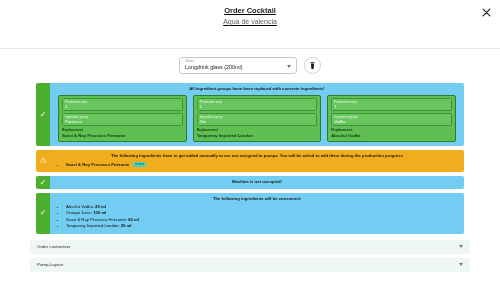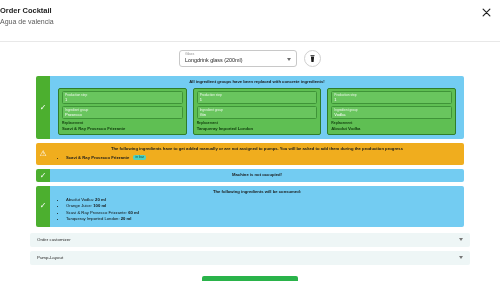--- a/index.html
+++ b/index.html
@@ -8,22 +8,24 @@
     width: 500px; height: 281px;
     background: #ffffff;
     font-family: "Liberation Sans", sans-serif;
     overflow: hidden;
   }
   .app { position: relative; width: 500px; height: 281px; background: #fff; }
 
   
   .header {
     position: relative;
-    padding: 6px 0 14px 0;
+    padding: 6px 0 21px 0;
+    text-align: center;
     border-bottom: 1px solid #e8e8e8;
+    text-decoration: underline;
   }
   .title { font-size: 7.5px; font-weight: bold; color: #1c1c1c; line-height: 10px; }
   .subtitle { font-size: 7px; color: #5a5a5a; line-height: 10px; margin-top: 1px; }
   .close-btn {
     position: absolute; top: 6px; right: 8px;
     width: 12px; height: 12px;
     display: flex; align-items: center; justify-content: center;
     cursor: pointer; color: #222; font-size: 10px; line-height: 1;
     background: none; border: none; padding: 0;
   }

